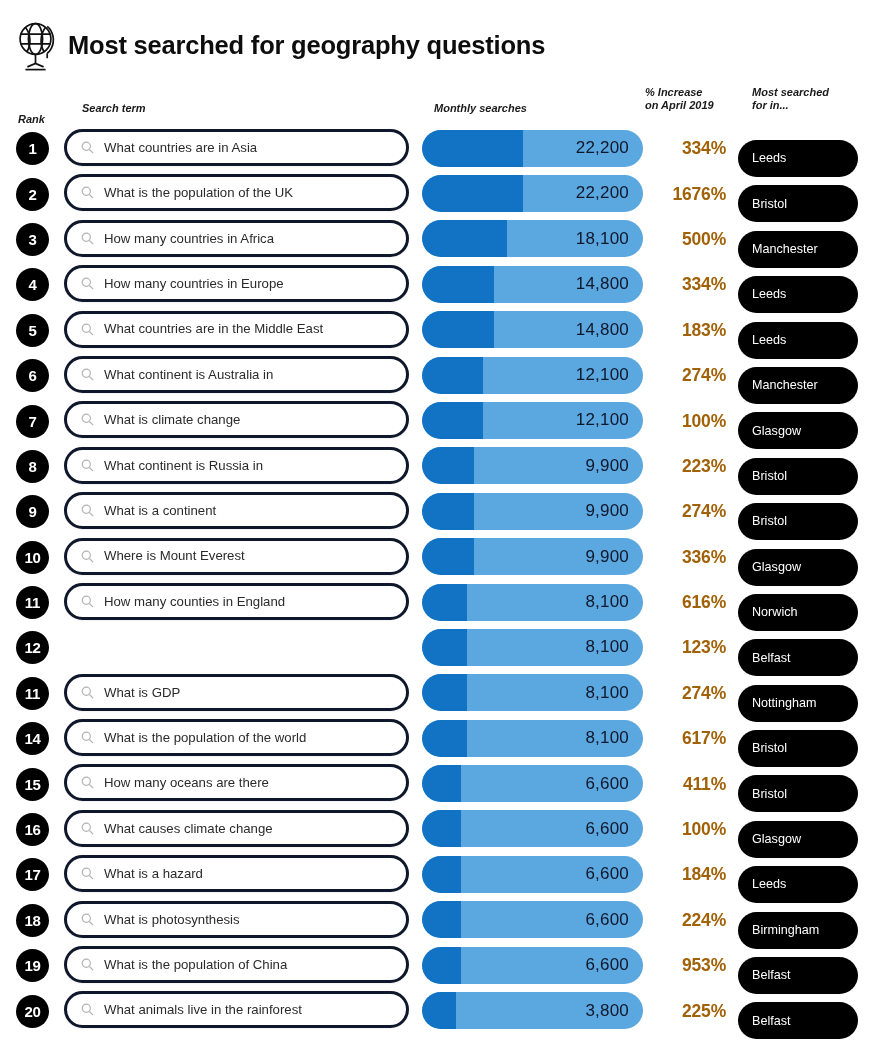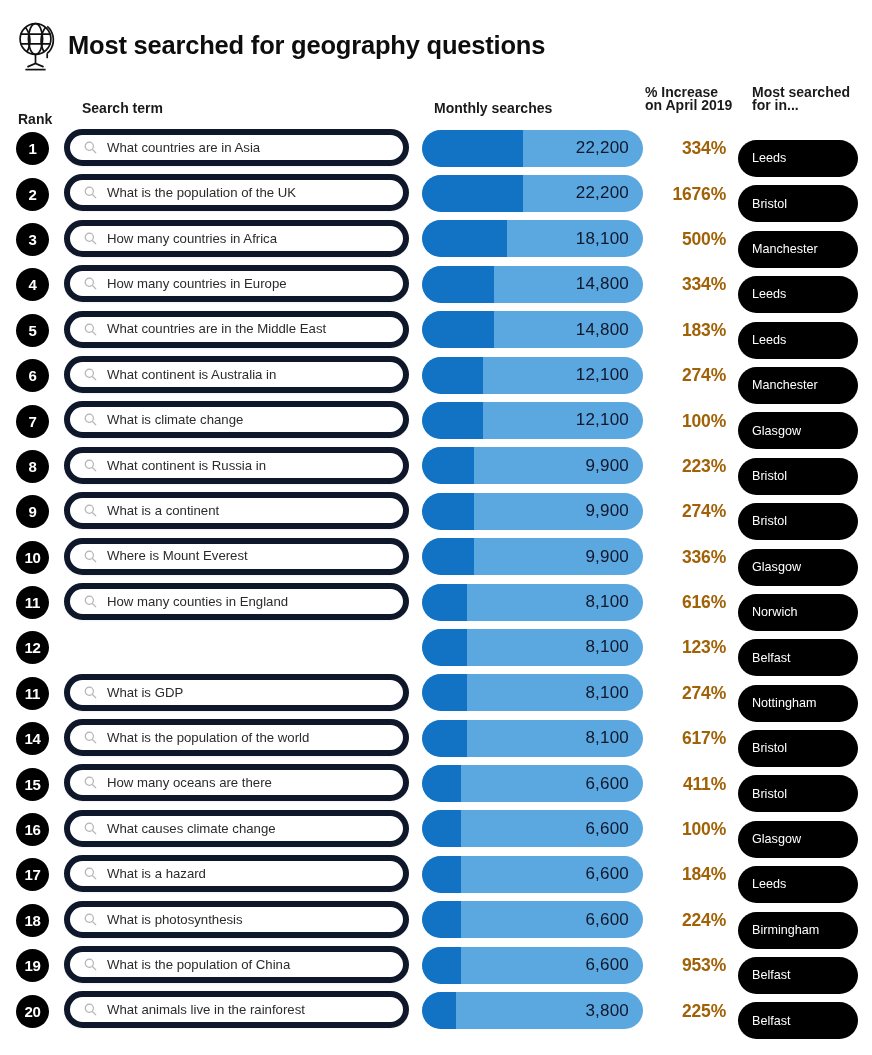--- a/index.html
+++ b/index.html
@@ -31,24 +31,25 @@
     font-size: 25.5px;
     font-weight: bold;
     letter-spacing: -0.2px;
     color: #0d0d0d;
     white-space: nowrap;
   }
 
   
   .col-head {
     position: absolute;
-    font-size: 14px;
+    font-size: 11px;
     font-weight: bold;
     color: #1a1a1a;
     line-height: 12.6px;
+    font-style: italic;
   }
   #head-rank { left: 18px; top: 102px; margin-top: 11px; }
   #head-term { left: 82px; top: 102px; }
   #head-monthly { left: 434px; top: 102px; }
   #head-increase { left: 645px; top: 86px; width: 92px; }
   #head-city { left: 752px; top: 86px; width: 104px; }
 
   
   #rows { position: absolute; left: 0; top: 126px; width: 872px; }
   .row {
@@ -68,21 +69,21 @@
     font-weight: bold;
     display: flex; align-items: center; justify-content: center;
     letter-spacing: -0.3px;
   }
 
   .term-pill {
     position: absolute;
     left: 64px; top: 3px;
     width: 345px; height: 37px;
     background: #ffffff;
-    border: 6px solid #0f172a;
+    border: 3px solid #0f172a;
     border-radius: 19px;
     box-shadow: 0 1px 2px rgba(0,0,0,0.055);
     display: flex; align-items: center;
     padding-left: 14px;
     gap: 10px;
   }
   .search-icon { width: 13px; height: 13px; flex: none; display: block; }
   .term-text {
     font-size: 13.2px;
     color: #2b2b2b;

